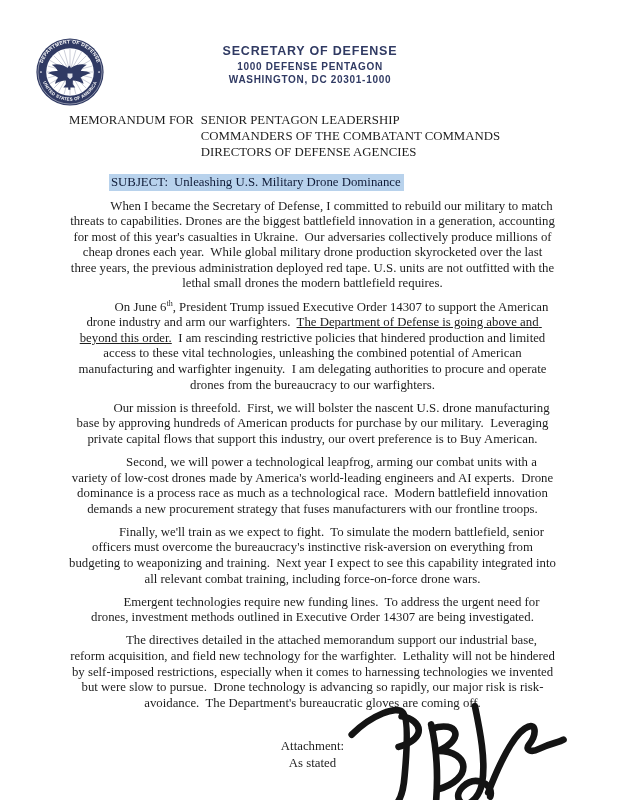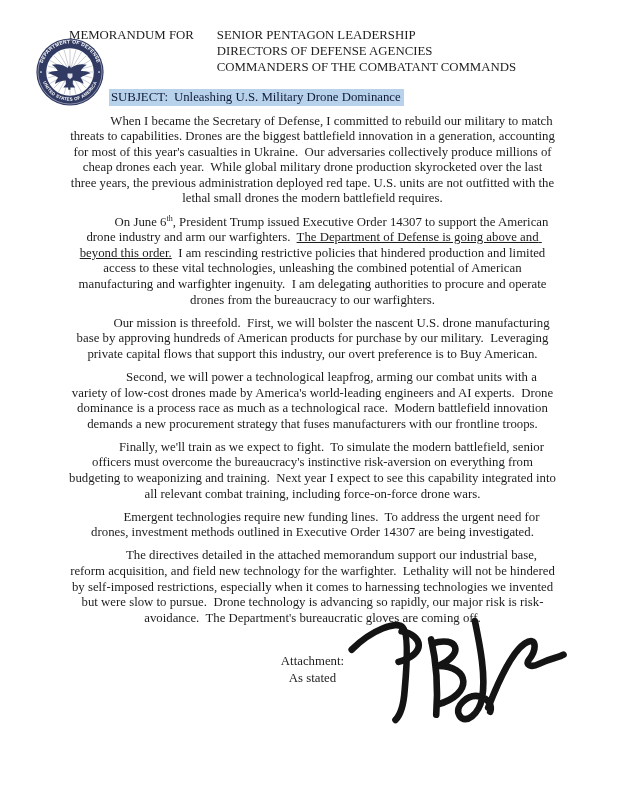--- a/index.html
+++ b/index.html
@@ -22,21 +22,21 @@
     font-weight:bold;
   }
   .letterhead .lh1{font-size:12.5px;letter-spacing:0.8px;}
   .letterhead .lh2,.letterhead .lh3{font-size:10px;letter-spacing:0.7px;margin-top:2.5px;}
   
   .content{margin:0 64px 0 69px;font-size:12.8px;line-height:15.6px;}
   .memo-for{
     margin-top:27px;
     display:grid;
     grid-template-columns:max-content 1fr;
-    column-gap:23px;
+    column-gap:7px;
     line-height:16px;
   }
   .memo-recipients div{white-space:nowrap;}
   .subject-line{margin-top:13px;line-height:18px;padding-left:40px;}
   .subject-line mark{
     background:#b8d2ec;
     color:#101c38;
     padding:1px 3px 2px 2px;
   }
   .subject-label{margin-right:6px;}
@@ -74,29 +74,34 @@
     <text font-family="Liberation Sans, DejaVu Sans, sans-serif" font-size="7" font-weight="bold" fill="#ffffff" letter-spacing="0.4">
       <textPath href="#arcTop" startOffset="50%" text-anchor="middle">DEPARTMENT OF DEFENSE</textPath>
     </text>
     <text font-family="Liberation Sans, DejaVu Sans, sans-serif" font-size="6.4" font-weight="bold" fill="#ffffff" letter-spacing="0.3">
       <textPath href="#arcBottom" startOffset="50%" text-anchor="middle">UNITED STATES OF AMERICA</textPath>
     </text>
     <circle cx="8.5" cy="50" r="1.2" fill="#ffffff"></circle>
     <circle cx="91.5" cy="50" r="1.2" fill="#ffffff"></circle>
   </svg>
 
+  <div class="letterhead">
+    <div class="lh1">SECRETARY OF DEFENSE</div>
+    <div class="lh2">1000 DEFENSE PENTAGON</div>
+    <div class="lh3">WASHINGTON, DC 20301-1000</div>
+  </div>
 
   <div class="content">
 
     <div class="memo-for">
       <span class="memo-label">MEMORANDUM FOR</span>
       <div class="memo-recipients">
         <div>SENIOR PENTAGON LEADERSHIP</div>
+        <div>COMMANDERS OF THE COMBATANT COMMANDS</div>
         <div>DIRECTORS OF DEFENSE AGENCIES</div>
-        <div>COMMANDERS OF THE COMBATANT COMMANDS</div>
       </div>
     </div>
 
     <div class="subject-line">
       <mark><span class="subject-label">SUBJECT:</span><span>Unleashing U.S. Military Drone Dominance</span></mark>
     </div>
 
     <div class="body">
       <p>When I became the Secretary of Defense, I committed to rebuild our military to match threats to capabilities. Drones are the biggest battlefield innovation in a generation, accounting for most of this year's casualties in Ukraine.  Our adversaries collectively produce millions of cheap drones each year.  While global military drone production skyrocketed over the last three years, the previous administration deployed red tape. U.S. units are not outfitted with the lethal small drones the modern battlefield requires.</p>
       <p><span>On June 6</span><sup>th</sup><span>, President Trump issued Executive Order 14307 to support the American drone industry and arm our warfighters.  </span><span class="u">The Department of Defense is going above and beyond this order.</span><span>  I am rescinding restrictive policies that hindered production and limited access to these vital technologies, unleashing the combined potential of American manufacturing and warfighter ingenuity.  I am delegating authorities to procure and operate drones from the bureaucracy to our warfighters.</span></p>

